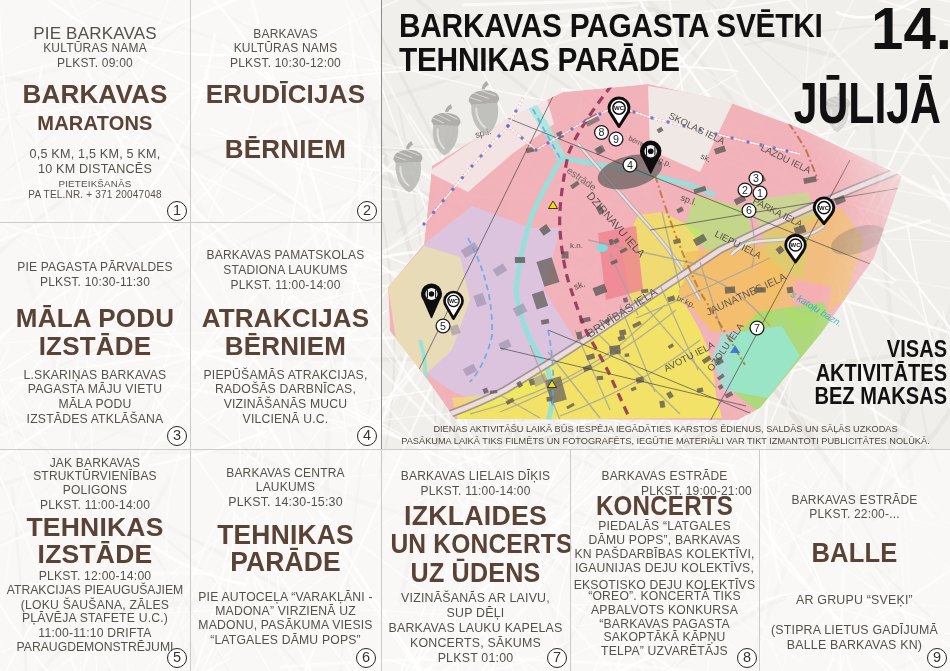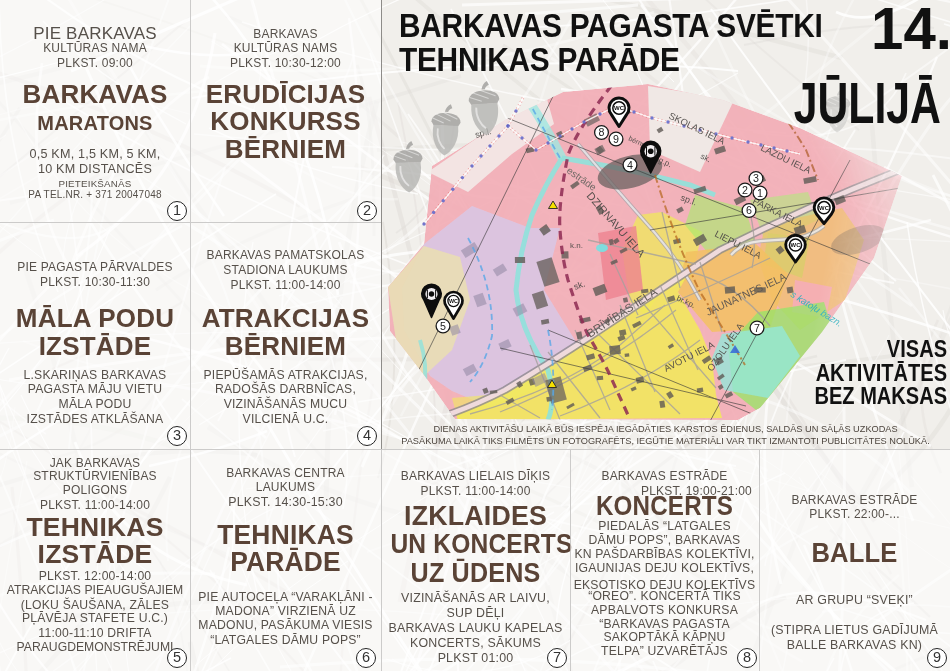--- a/index.html
+++ b/index.html
@@ -770,21 +770,20 @@
       <div class="ln sm" style="top:178.5px;font-size:9.8px;line-height:9.8px;">PIETEIKŠANĀS</div>
       <div class="ln sm" style="top:189.5px;font-size:10px;line-height:9.8px;">PA TEL.NR. + 371 20047048</div>
       <div class="num" style="left:167px;top:201px;">1</div>
     </div>
 
 <div class="cell" style="left:190px;top:0px;width:191px;height:222px;">
       <div class="ln sm" style="top:27.5px;font-size:12px;line-height:12px;">BARKAVAS</div>
       <div class="ln sm" style="top:41.8px;font-size:12px;line-height:12px;">KULTŪRAS NAMS</div>
       <div class="ln sm" style="top:56.5px;font-size:12px;line-height:12px;">PLKST. 10:30-12:00</div>
       <div class="ln hd" style="top:80.5px;font-size:26px;line-height:26px;">ERUDĪCIJAS</div>
-      <div class="ln hd" style="top:108.0px;font-size:26px;line-height:26px;">KONKURSS</div>
       <div class="ln hd" style="top:135.5px;font-size:26px;line-height:26px;">BĒRNIEM</div>
       <div class="num" style="left:167px;top:201px;">2</div>
     </div>
 
 <div class="cell" style="left:0px;top:222px;width:190px;height:227px;">
       <div class="ln sm" style="top:39.0px;font-size:12px;line-height:12px;">PIE PAGASTA PĀRVALDES</div>
       <div class="ln sm" style="top:53.5px;font-size:12px;line-height:12px;">PLKST. 10:30-11:30</div>
       <div class="ln hd" style="top:82.6px;font-size:26px;line-height:26px;">MĀLA PODU</div>
       <div class="ln hd" style="top:110.8px;font-size:26px;line-height:26px;">IZSTĀDE</div>
       <div class="ln sm" style="top:146.5px;font-size:12.2px;line-height:12.2px;">L.SKARIŅAS BARKAVAS</div>

